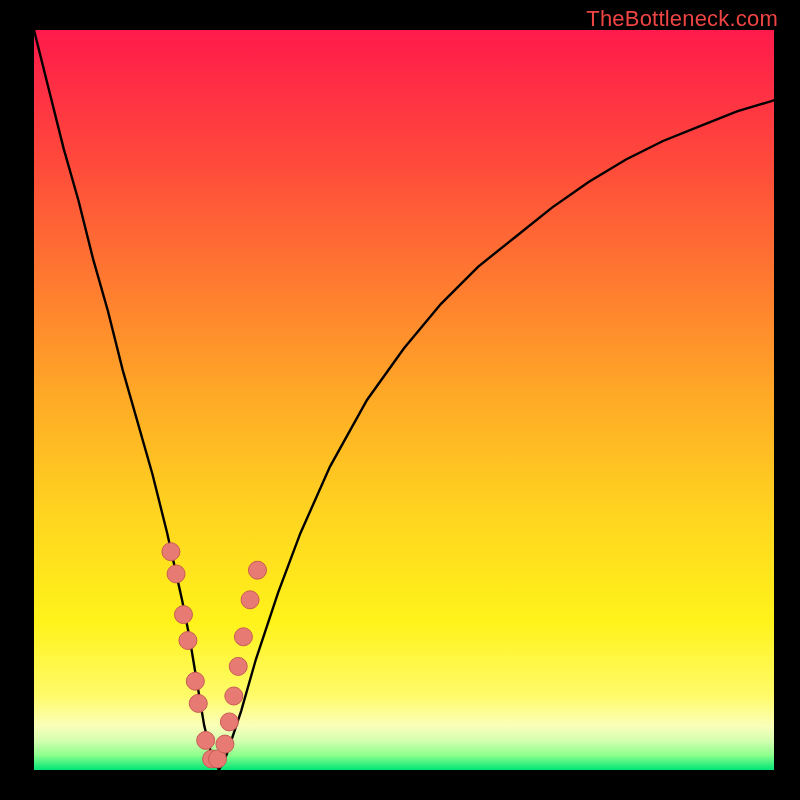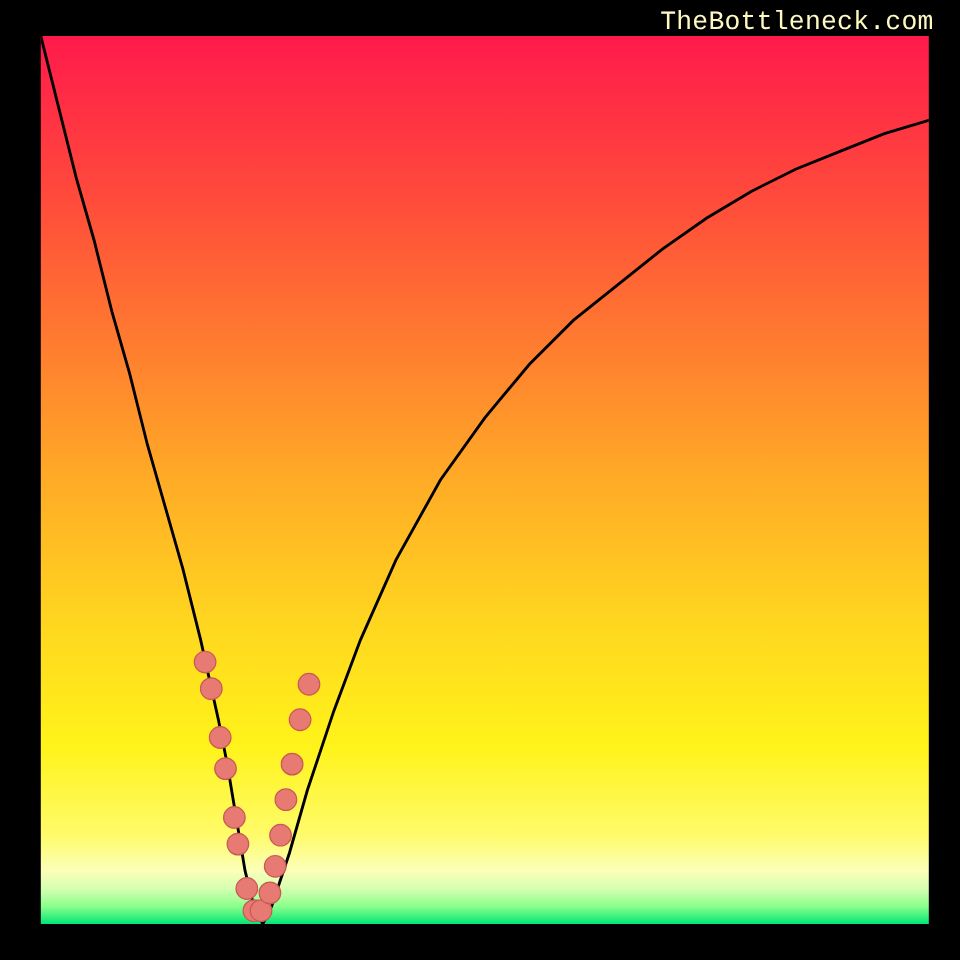--- a/index.html
+++ b/index.html
@@ -36,23 +36,23 @@
       #fbffb8 94%,
       #d6ffb0 96%,
       #8cff8c 98%,
       #00e676 100%
     );
   }
   .watermark {
     position: absolute;
     top: 6px;
     right: 22px;
-    font-family: Liberation Mono, monospace;
+    font-family: Liberation Sans, sans-serif;
     font-size: 22px;
-    color: #fef9c3;
+    color: #ef4444;
     letter-spacing: 0.2px;
     user-select: none;
   }
   svg.overlay {
     position: absolute;
     top: 0;
     left: 0;
   }
 </style>
 </head>

